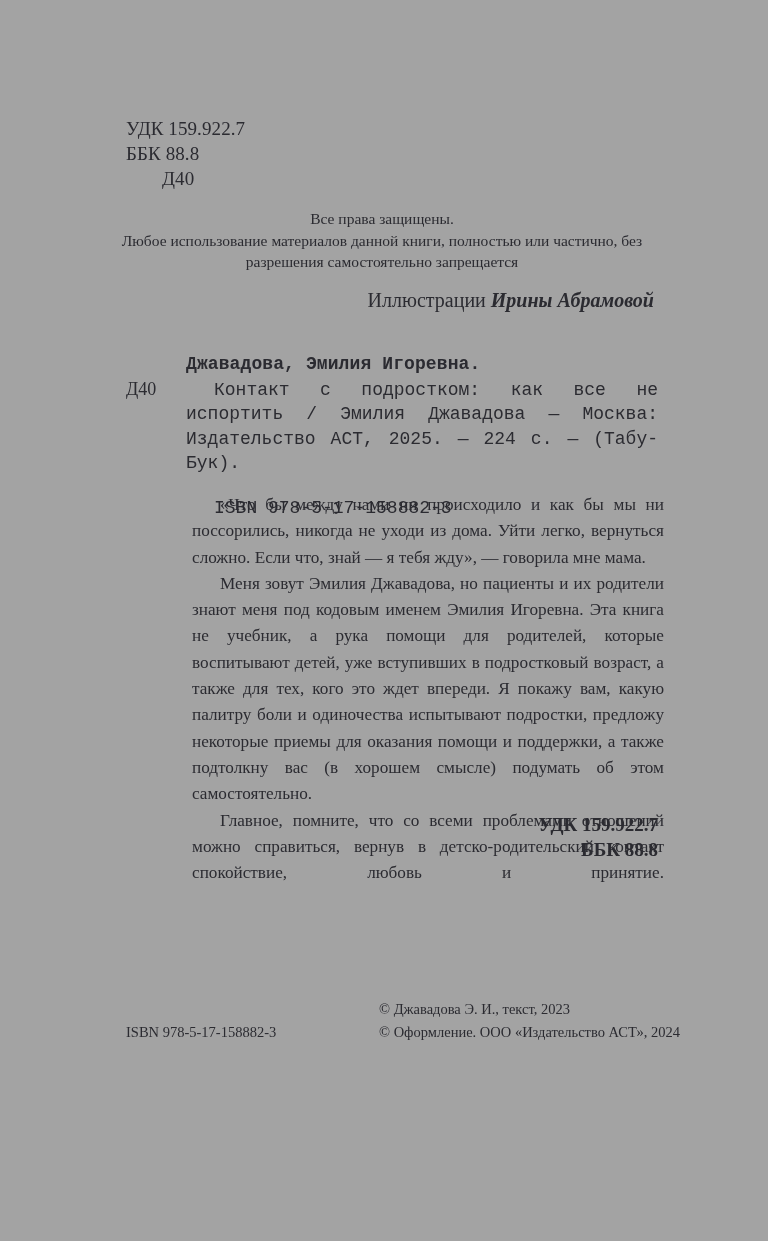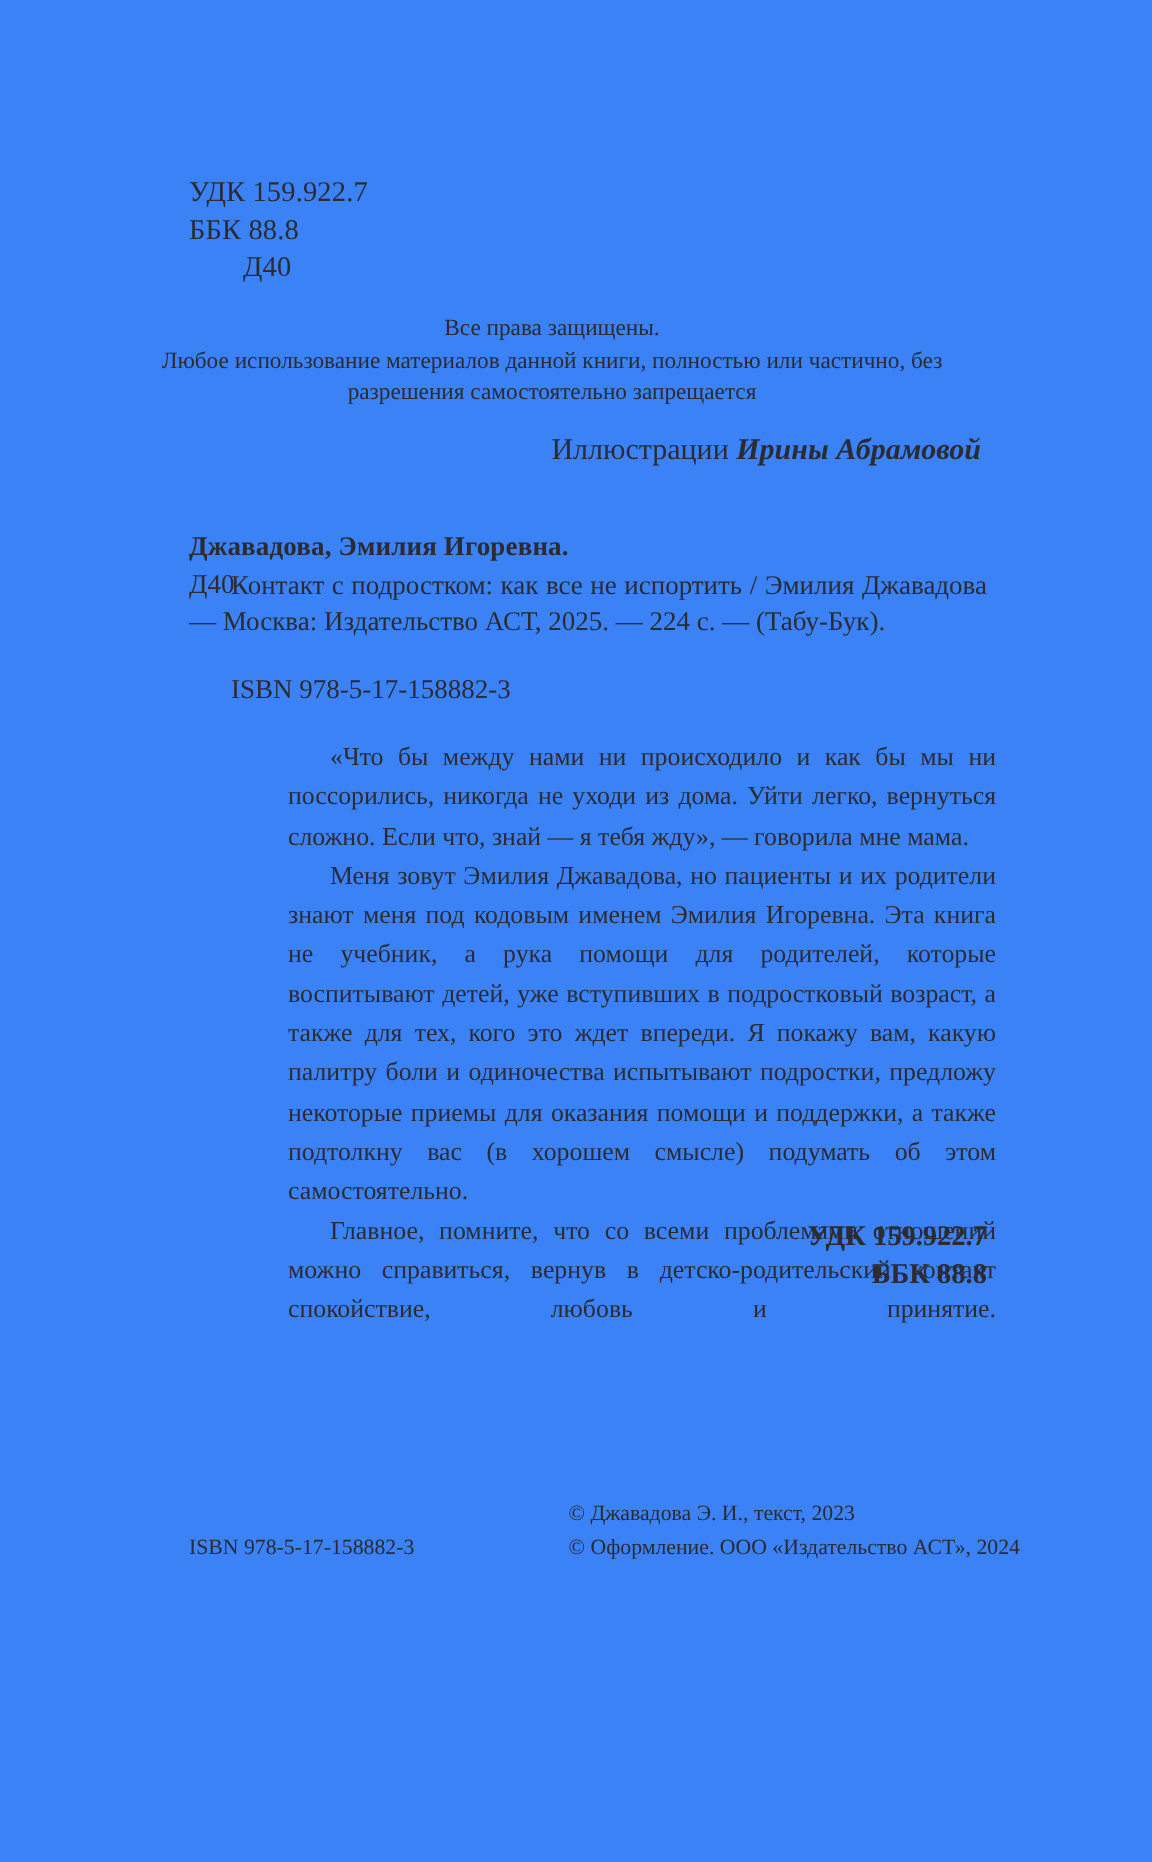--- a/index.html
+++ b/index.html
@@ -13,39 +13,39 @@
     height: 1241px;
     position: relative;
     font-family: "Liberation Serif", "DejaVu Serif", serif;
     color: #2b2b31;
     -webkit-font-smoothing: antialiased;
   }
 
   .page {
     position: absolute;
     inset: 0;
-    background: #3b82f6;
+    background: #a3a3a3;
   }
 
   
   .codes {
     position: absolute;
     left: 126px;
     top: 116px;
     font-size: 19px;
     line-height: 25px;
     letter-spacing: 0.1px;
   }
   .codes .code-line { white-space: pre; }
   .codes .code-indent { padding-left: 36px; }
 
   
   .rights {
     position: absolute;
-    left: 98px;
+    left: 112px;
     top: 208px;
     width: 540px;
     text-align: center;
     font-size: 15.5px;
     line-height: 21.5px;
   }
   .rights .rights-line { display: block; }
 
   
   .illustrations {
@@ -70,23 +70,25 @@
     width: 532px;
   }
   .biblio-marker {
     position: absolute;
     left: 0;
     top: 25px;
     font-size: 18px;
     line-height: 24px;
   }
   .biblio-body {
+    margin-left: 60px;
     font-size: 18px;
     line-height: 24.5px;
     text-align: justify;
+    font-family: Liberation Mono, monospace;
   }
   .biblio-author {
     font-weight: bold;
     display: block;
     margin-bottom: 1px;
     letter-spacing: 0.1px;
   }
   .biblio-desc {
     display: block;
     text-indent: 28px;

